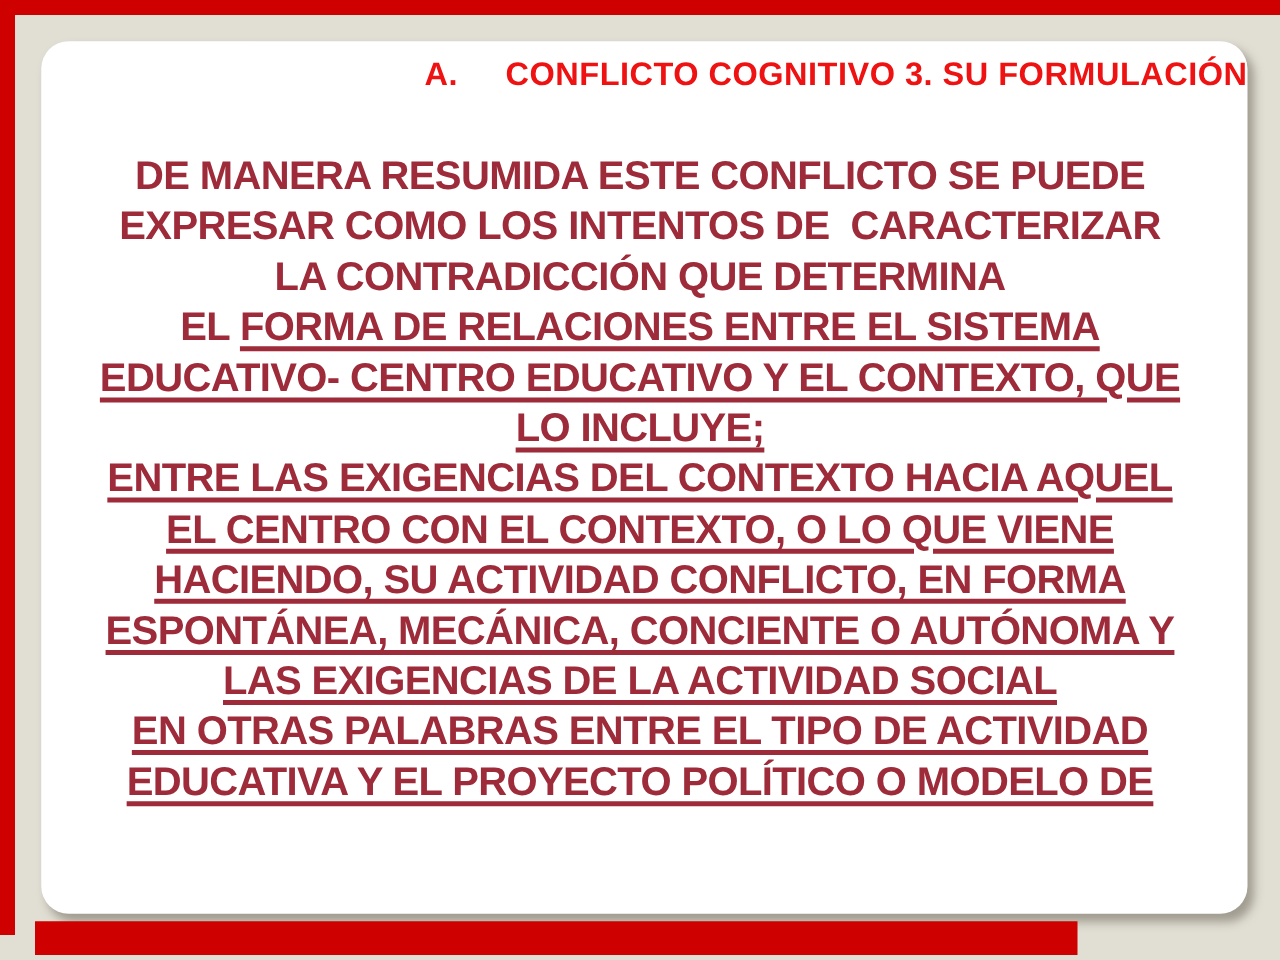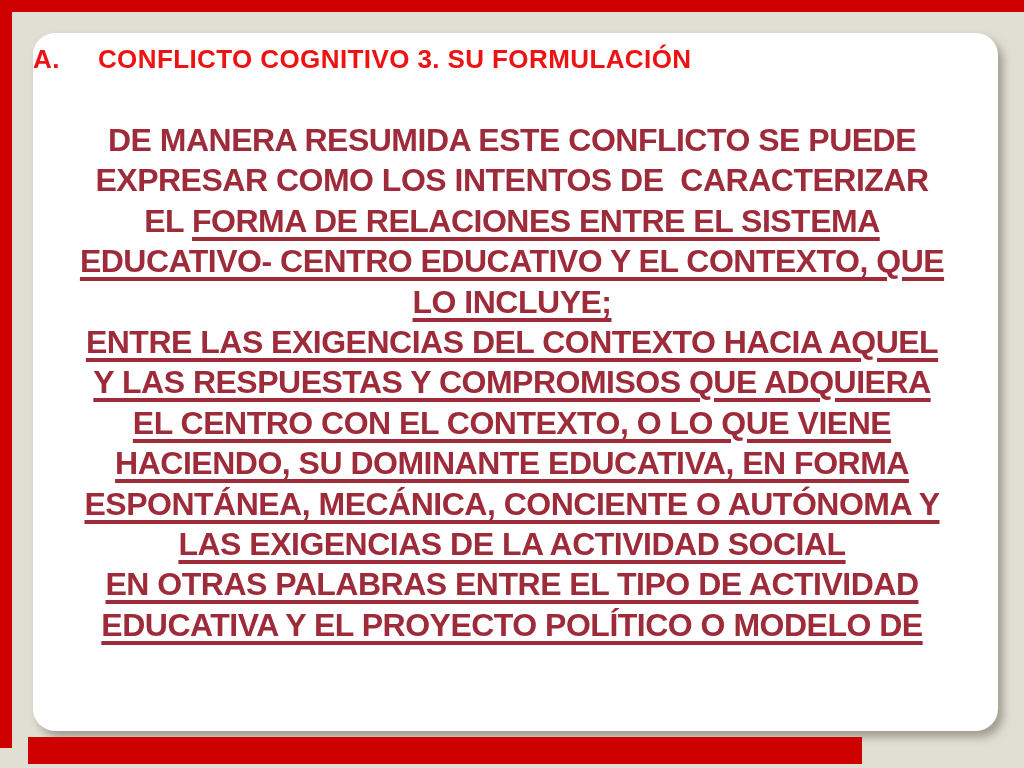--- a/index.html
+++ b/index.html
@@ -25,21 +25,21 @@
     background: var(--card, #FFFFFF);
     border-radius: 22px;
     box-shadow: 5px 6px 8px rgba(108, 102, 88, 0.55);
     z-index: 1;
   }
 
   .slide-title {
     position: absolute;
     left: 33px; top: 44px;
     width: 965px;
-    text-align: left;
+    text-align: right;
     font-size: 26px;
     font-weight: bold;
     letter-spacing: 0.4px;
     color: var(--title, #EF1212);
     white-space: pre;
     z-index: 4;
   }
 
   .body-text {
     position: absolute;
@@ -70,24 +70,24 @@
 
 <div class="bar bar-top"></div>
 <div class="bar bar-left"></div>
 <div class="bar bar-bottom"></div>
 
 <div class="slide-title">A.     CONFLICTO COGNITIVO 3. SU FORMULACIÓN</div>
 
 <div class="body-text">
     <div class="line"><span>DE MANERA RESUMIDA ESTE CONFLICTO SE PUEDE</span></div>
     <div class="line"><span>EXPRESAR COMO LOS INTENTOS DE  CARACTERIZAR</span></div>
+    <div class="line"><span>LA CONTRADICCIÓN QUE DETERMINA</span></div>
     <div class="line"><span>EL </span><span class="u">FORMA DE RELACIONES ENTRE EL SISTEMA</span></div>
     <div class="line"><span class="u">EDUCATIVO- CENTRO EDUCATIVO Y EL CONTEXTO, QUE</span></div>
     <div class="line"><span class="u">LO INCLUYE;</span></div>
     <div class="line"><span class="u">ENTRE LAS EXIGENCIAS DEL CONTEXTO HACIA AQUEL</span></div>
-    <div class="line"><span class="u">Y LAS RESPUESTAS Y COMPROMISOS QUE ADQUIERA</span></div>
     <div class="line"><span class="u">EL CENTRO CON EL CONTEXTO, O LO QUE VIENE</span></div>
-    <div class="line"><span class="u">HACIENDO, SU DOMINANTE EDUCATIVA, EN FORMA</span></div>
+    <div class="line"><span class="u">HACIENDO, SU ACTIVIDAD CONFLICTO, EN FORMA</span></div>
     <div class="line"><span class="u">ESPONTÁNEA, MECÁNICA, CONCIENTE O AUTÓNOMA Y</span></div>
     <div class="line"><span class="u">LAS EXIGENCIAS DE LA ACTIVIDAD SOCIAL</span></div>
     <div class="line"><span class="u">EN OTRAS PALABRAS ENTRE EL TIPO DE ACTIVIDAD</span></div>
     <div class="line"><span class="u">EDUCATIVA Y EL PROYECTO POLÍTICO O MODELO DE</span></div>
   </div>
 
 </body></html>

